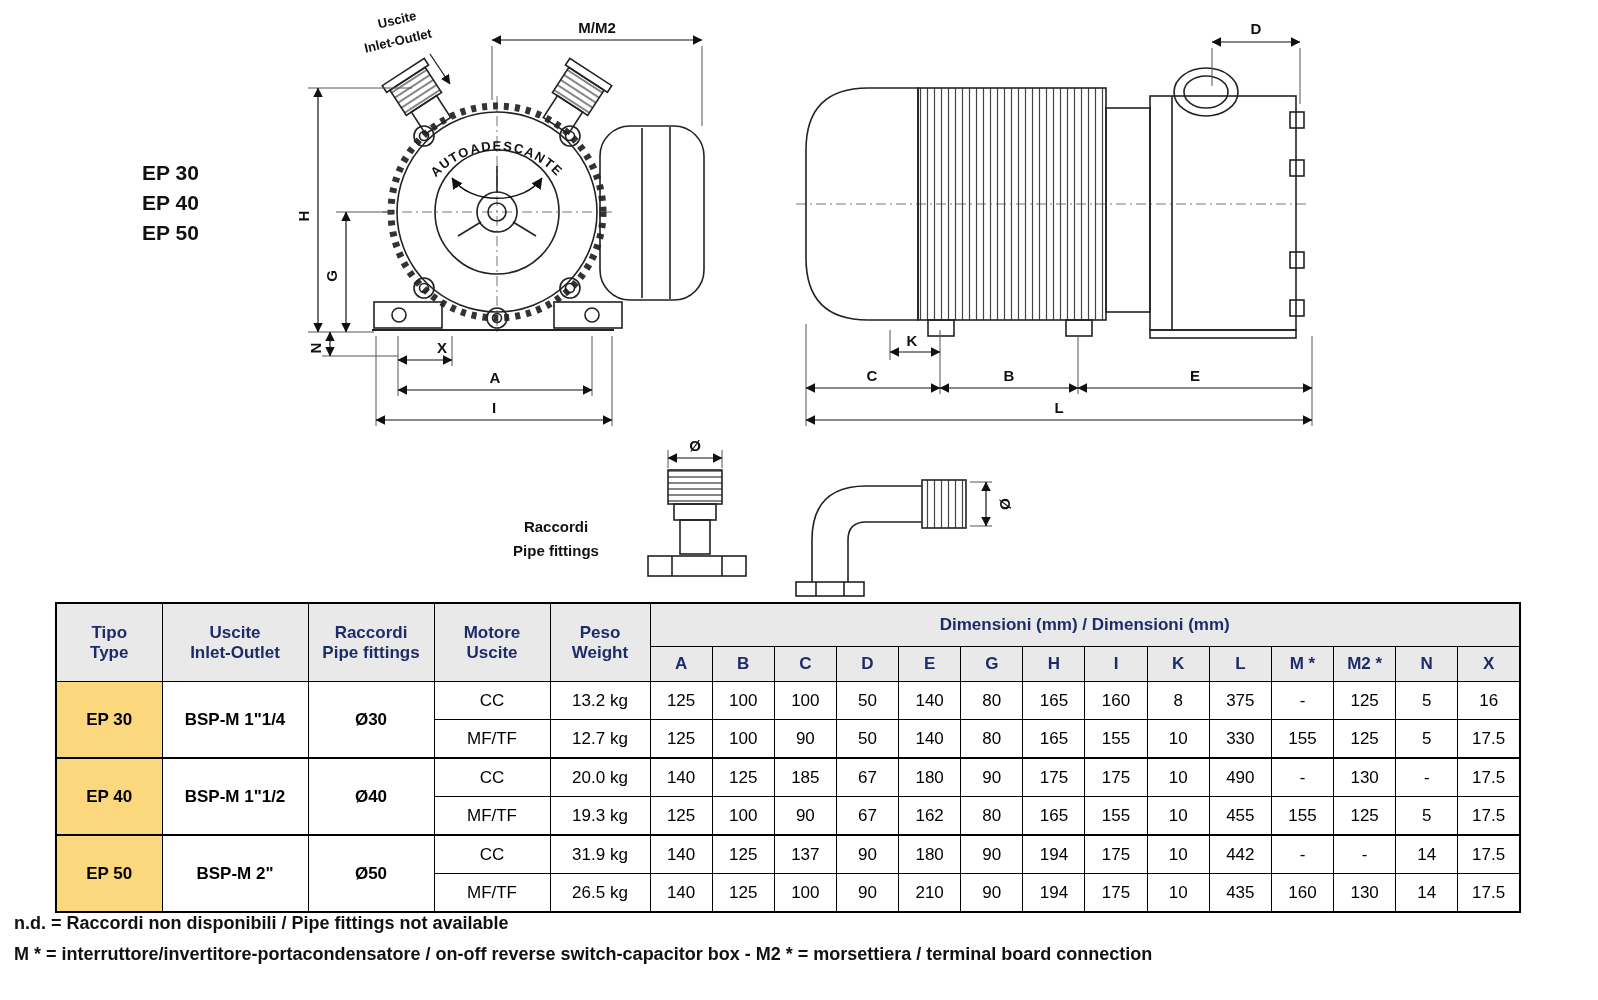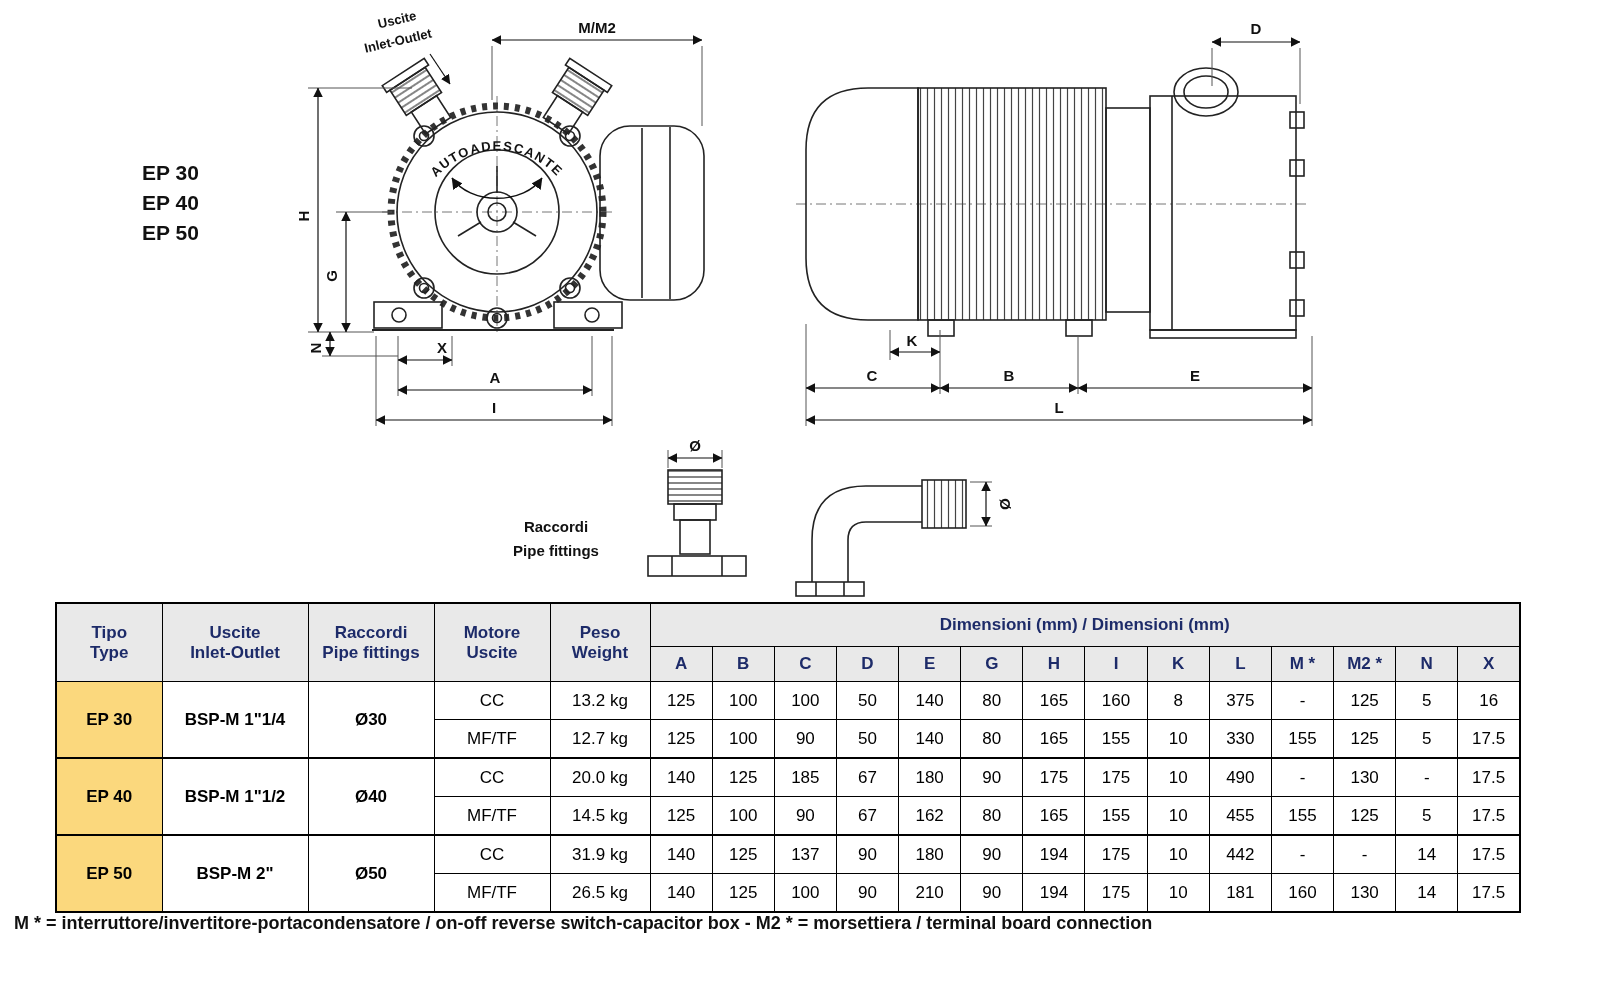--- a/index.html
+++ b/index.html
@@ -345,21 +345,21 @@
         <td>175</td>
         <td>10</td>
         <td>490</td>
         <td>-</td>
         <td>130</td>
         <td>-</td>
         <td>17.5</td>
       </tr>
       <tr>
         <td>MF/TF</td>
-        <td>14.5 kg</td>
+        <td>19.3 kg</td>
         <td>125</td>
         <td>100</td>
         <td>90</td>
         <td>67</td>
         <td>162</td>
         <td>80</td>
         <td>165</td>
         <td>155</td>
         <td>10</td>
         <td>455</td>
@@ -394,24 +394,25 @@
         <td>26.5 kg</td>
         <td>140</td>
         <td>125</td>
         <td>100</td>
         <td>90</td>
         <td>210</td>
         <td>90</td>
         <td>194</td>
         <td>175</td>
         <td>10</td>
-        <td>181</td>
+        <td>435</td>
         <td>160</td>
         <td>130</td>
         <td>14</td>
         <td>17.5</td>
       </tr>
     </tbody>
 </table>
 
 <div class="notes">
+  <div>n.d. = Raccordi non disponibili / Pipe fittings not available</div>
   <div>M * = interruttore/invertitore-portacondensatore / on-off reverse switch-capacitor box - M2 * = morsettiera / terminal board connection</div>
 </div>
 
 </body></html>

